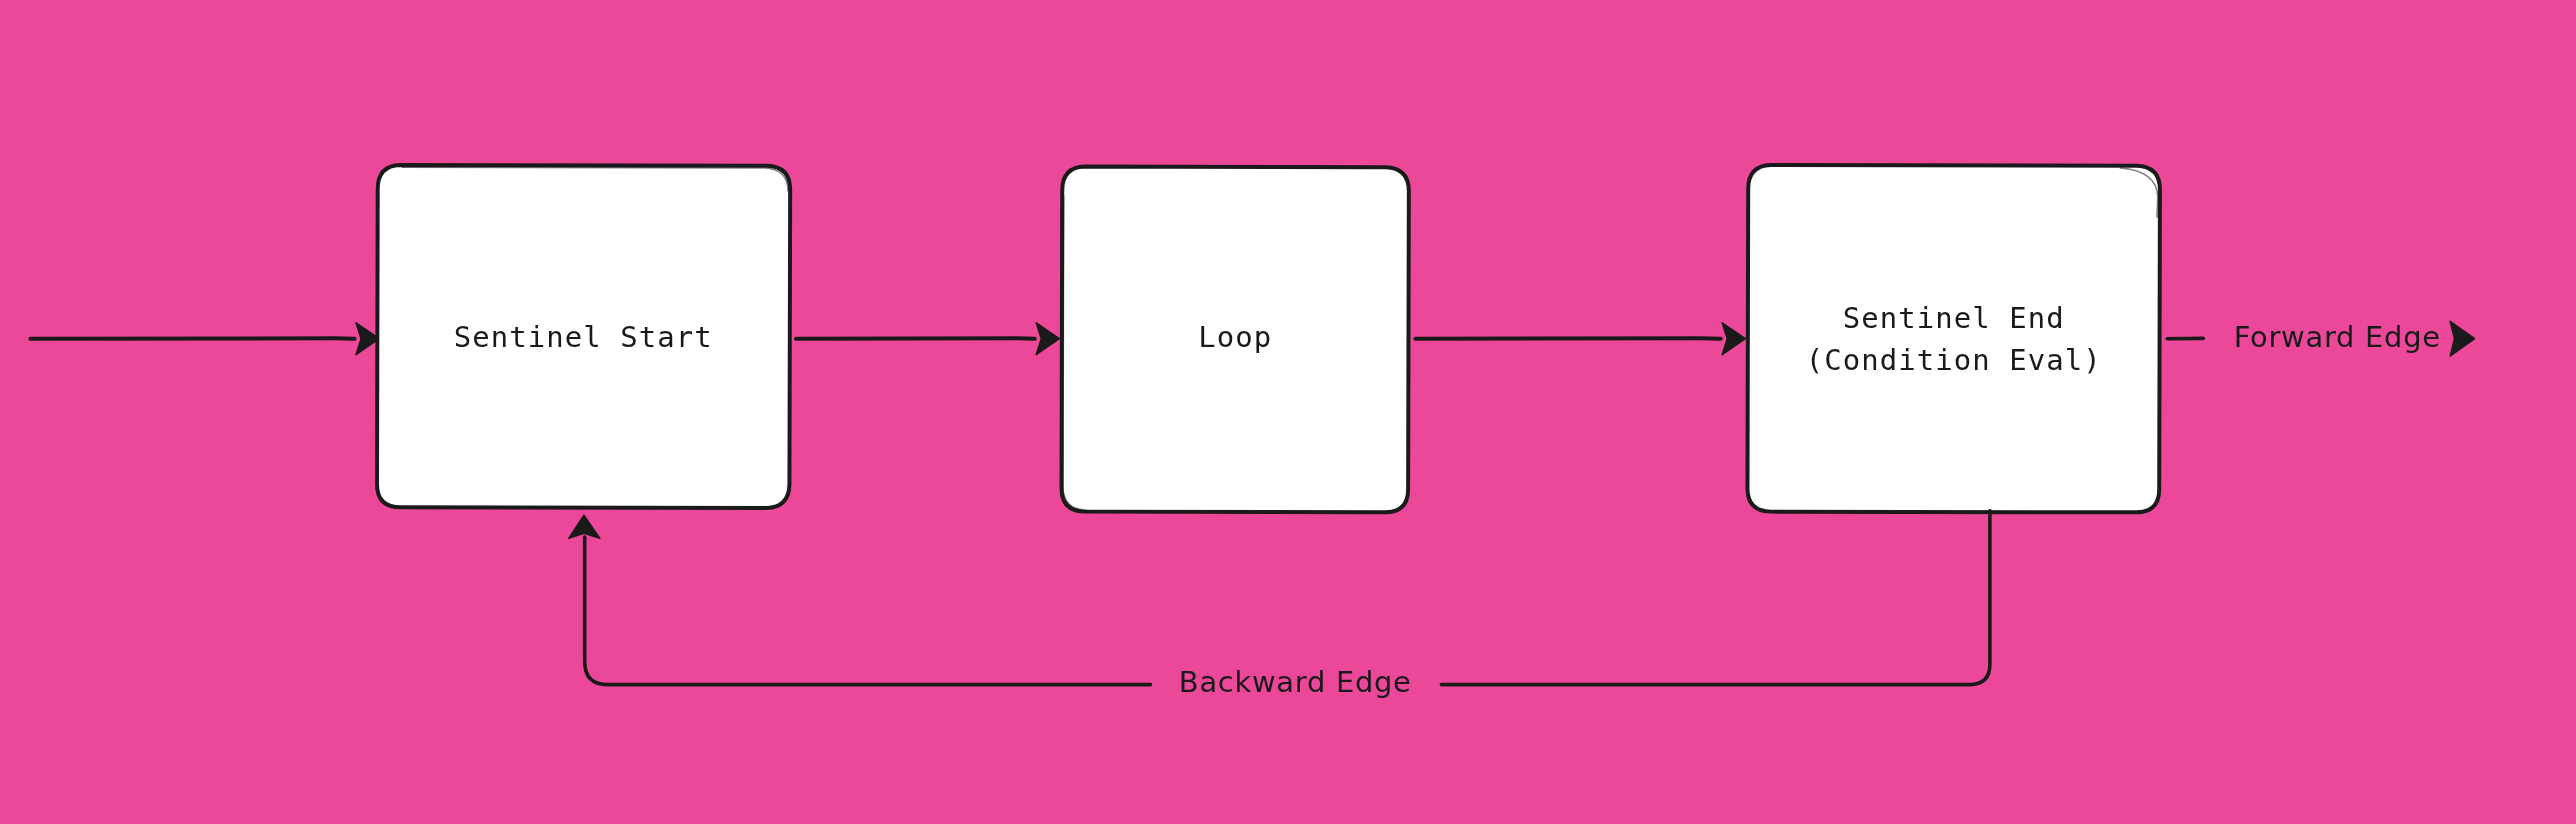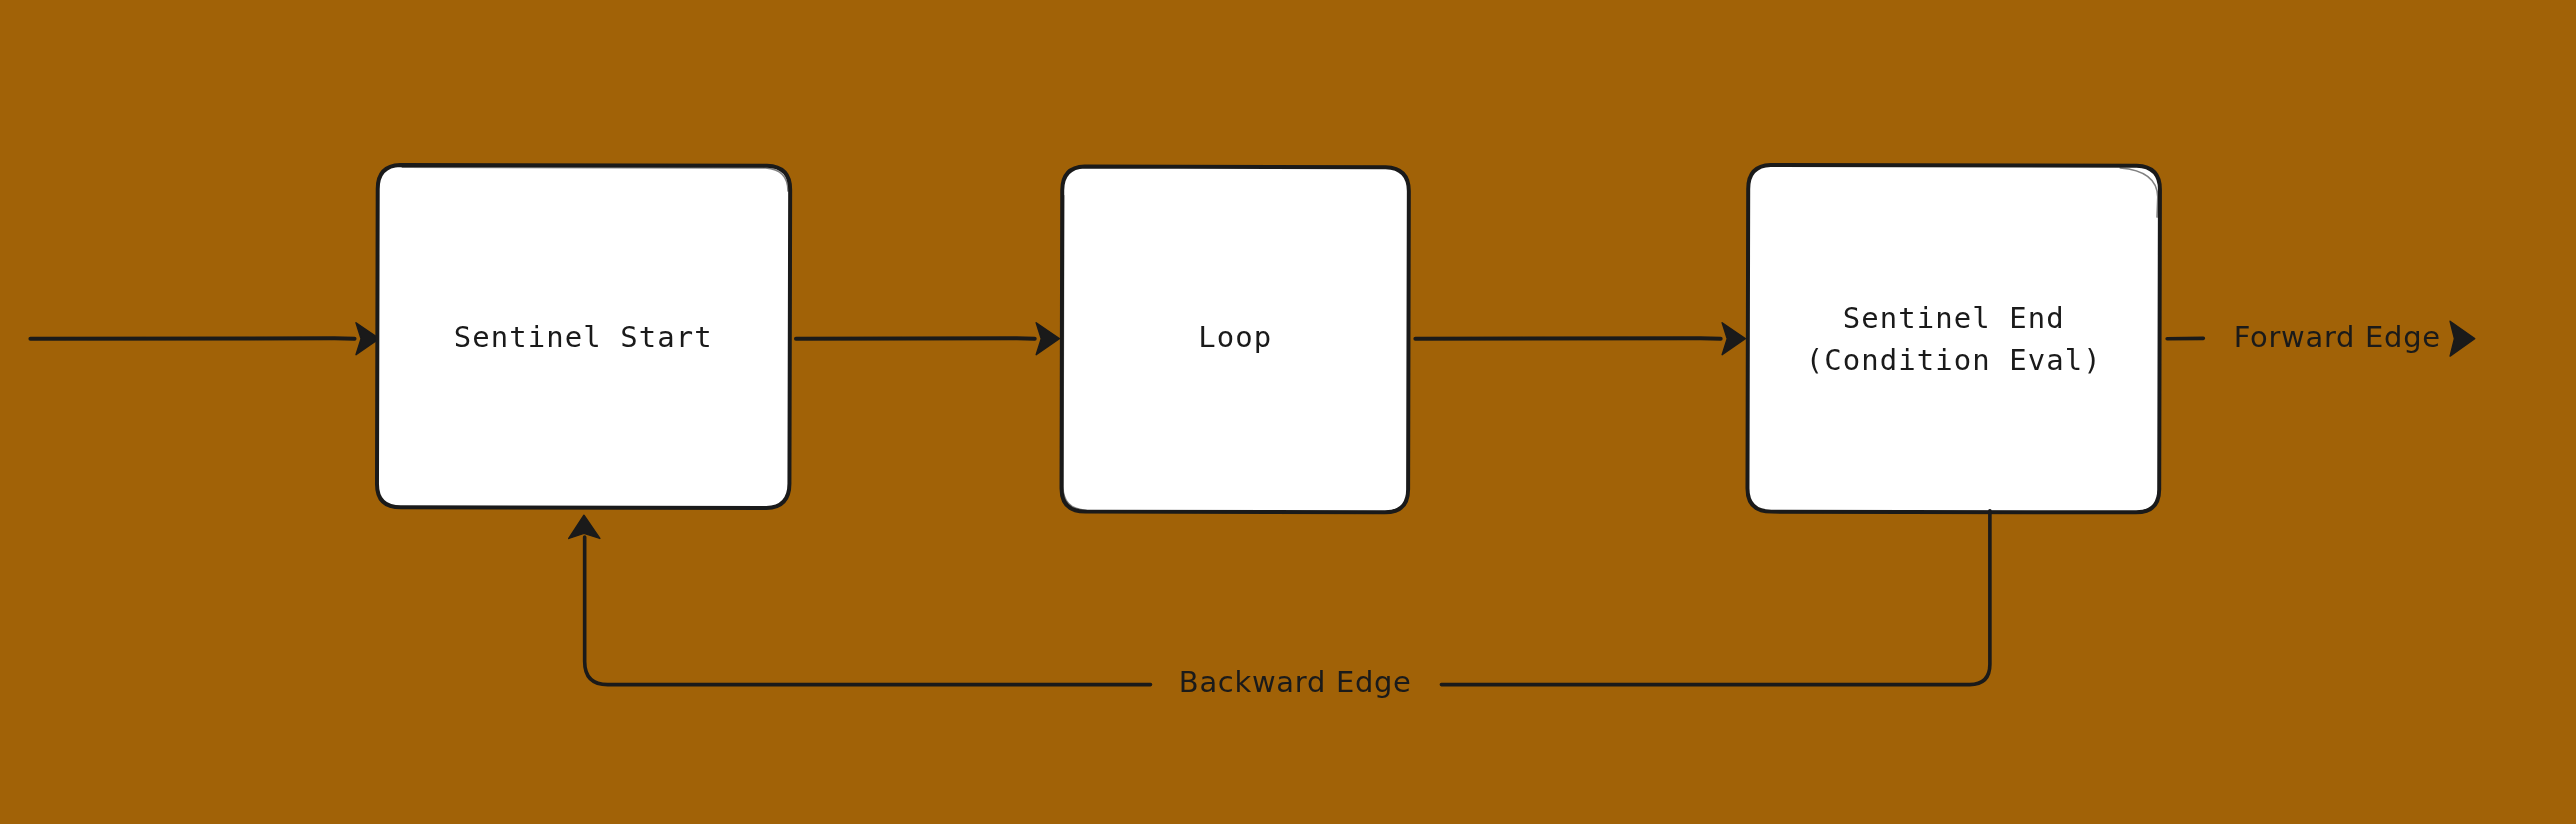--- a/index.html
+++ b/index.html
@@ -11,21 +11,21 @@
   body {
     width: 2576px;
     height: 825px;
     overflow: hidden;
     font-family: "DejaVu Sans Mono", monospace;
   }
   #canvas {
     position: relative;
     width: 2576px;
     height: 825px;
-    background: #a16207;
+    background: #ec4899;
   }
   #diagram-svg {
     position: absolute;
     top: 0;
     left: 0;
     width: 2576px;
     height: 825px;
   }
   .node-label {
     font-family: "DejaVu Sans Mono", "Liberation Mono", monospace;

